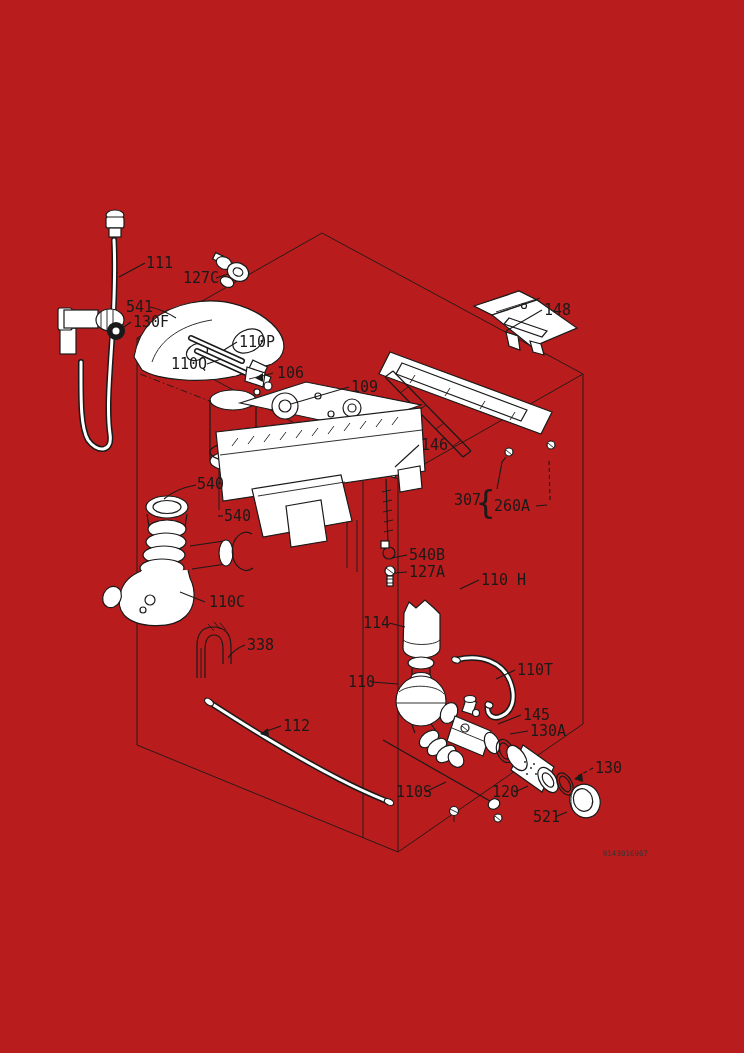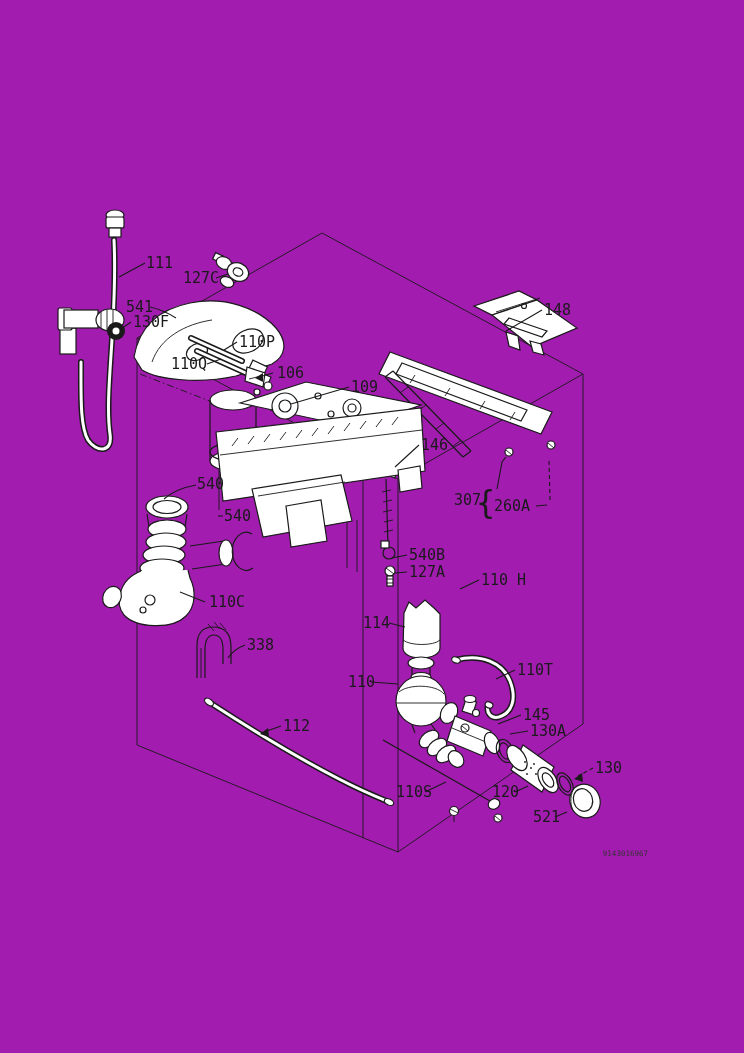--- a/index.html
+++ b/index.html
@@ -1,16 +1,16 @@
 <!DOCTYPE html>
 <html><head>
 <meta charset="utf-8">
 <style>
   html,body{margin:0;padding:0;background:#ffffff;}
-  #page{position:relative;width:744px;height:1053px;background:#a21caf;overflow:hidden;
+  #page{position:relative;width:744px;height:1053px;background:#b91c1c;overflow:hidden;
         font-family:"DejaVu Sans Mono","Liberation Mono",monospace;}
   svg{position:absolute;left:0;top:0;}
   
   .s{stroke:#1a1a1a;fill:none;stroke-width:1.2;}
   .thin{stroke:#1a1a1a;fill:none;stroke-width:0.9;}
   
   .w{fill:#ffffff;stroke:#1a1a1a;stroke-width:1.2;}
   .k{fill:#1a1a1a;stroke:none;}
   .hose-out{stroke:#1a1a1a;stroke-width:6;fill:none;}
   .hose-in{stroke:#ffffff;stroke-width:3;fill:none;}

